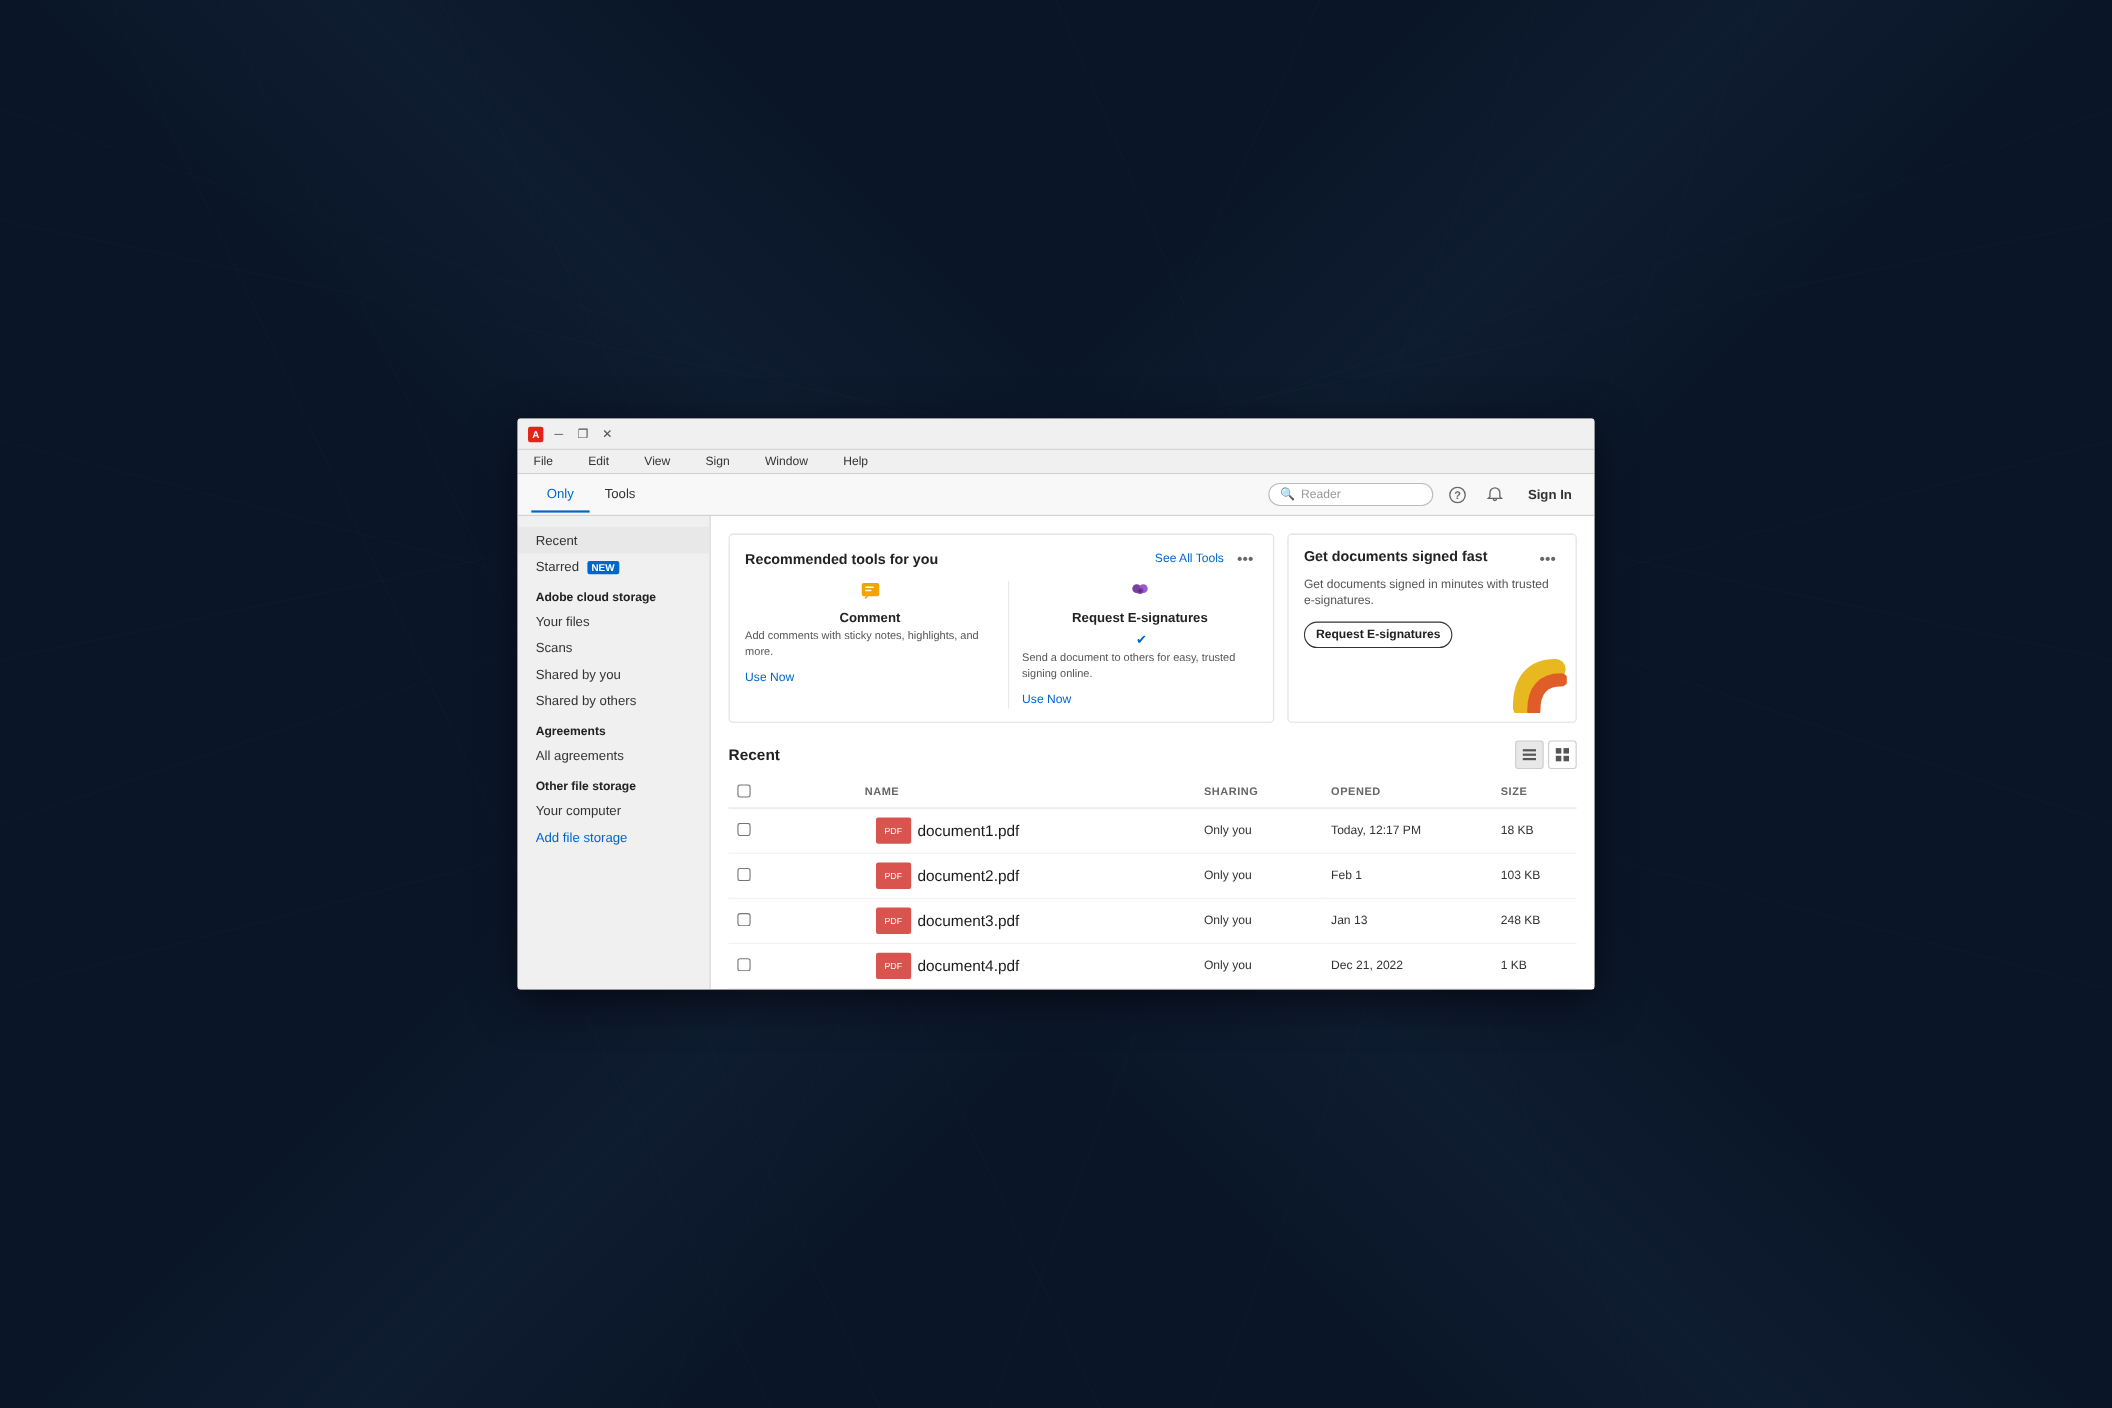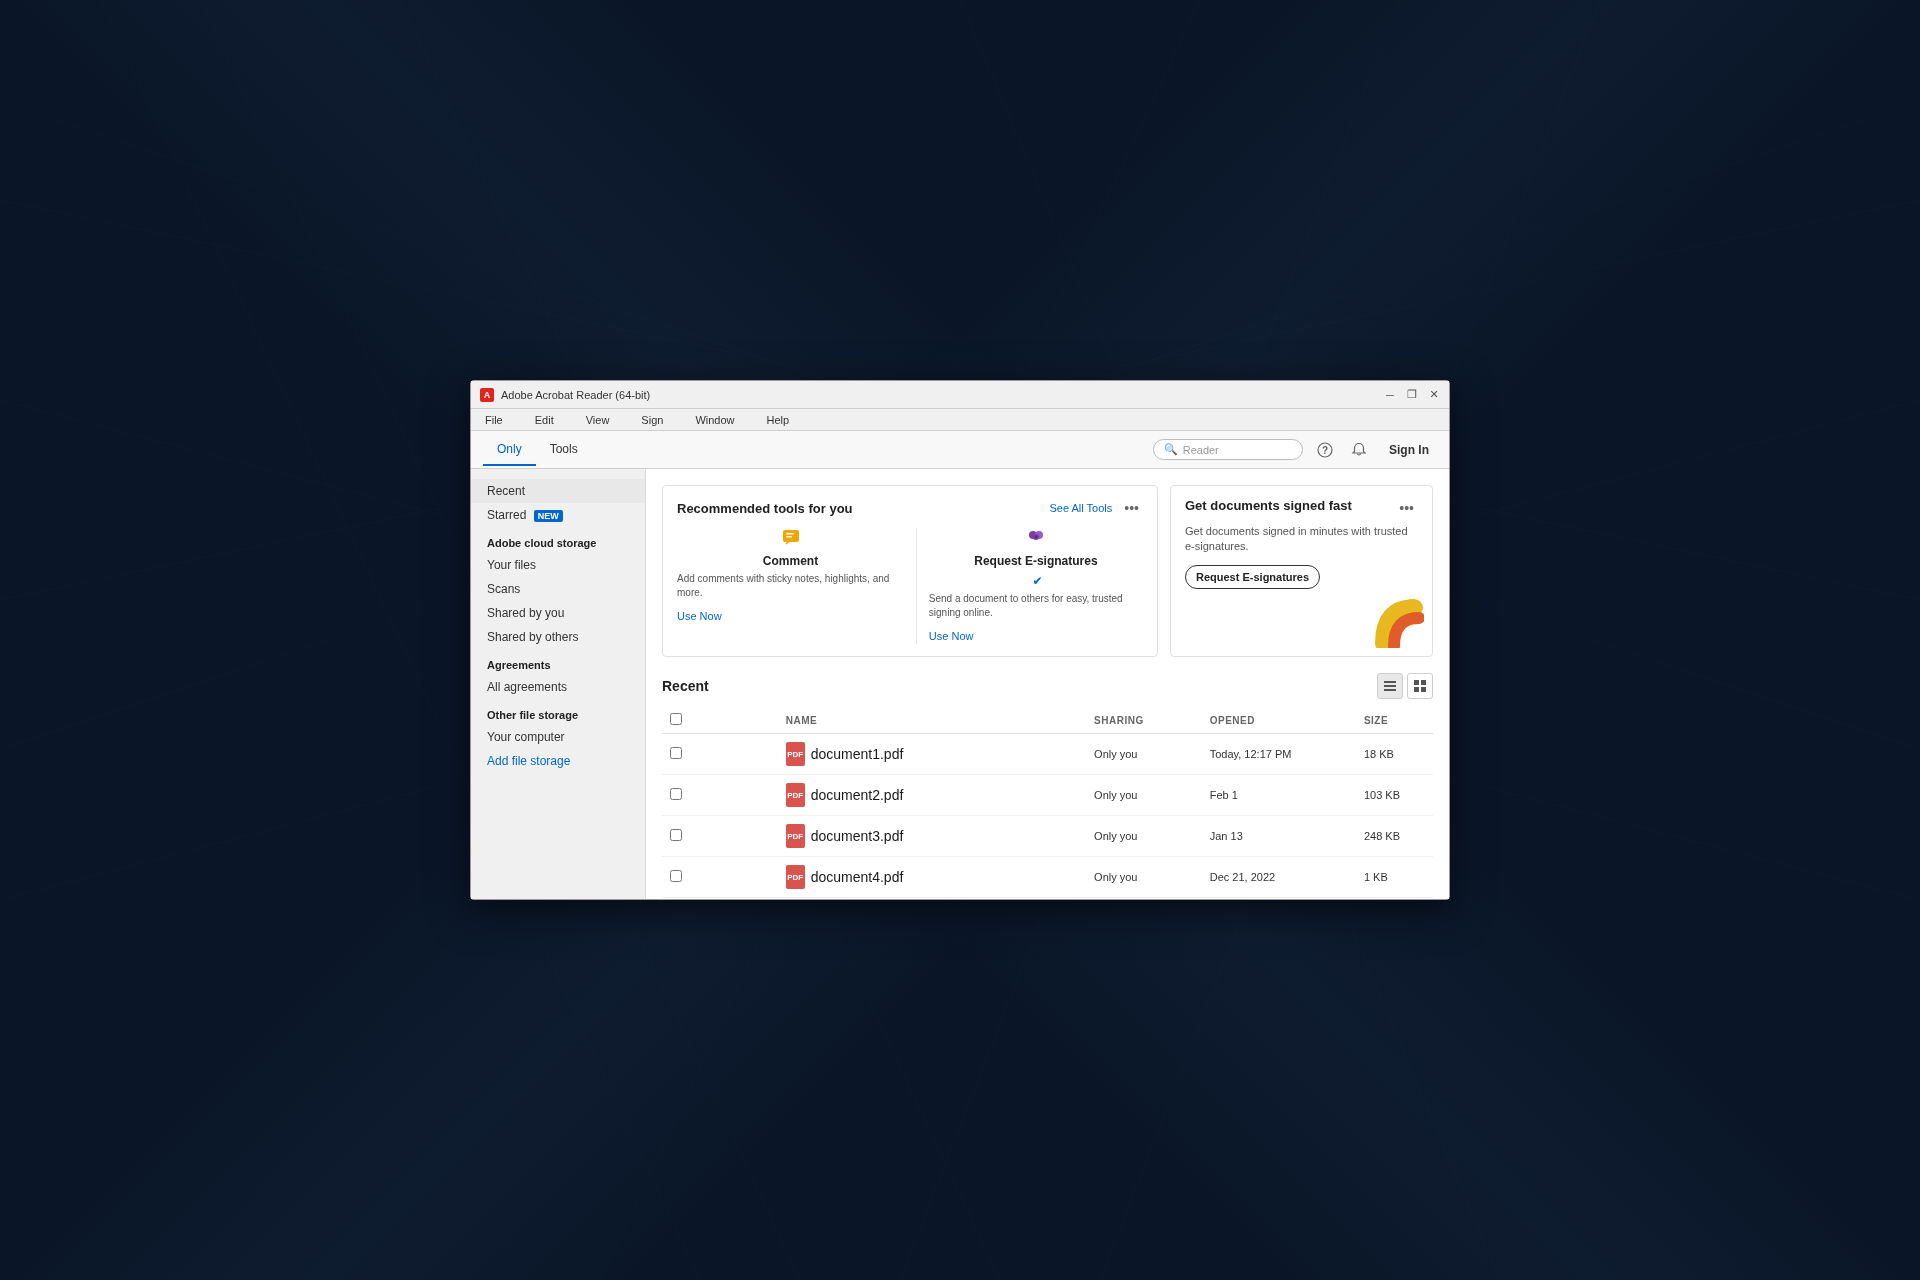--- a/index.html
+++ b/index.html
@@ -416,32 +416,33 @@
     .sharing-col { width: 15%; }
     .opened-col { width: 20%; }
     .size-col { width: 10%; }
     .file-name {
       font-size: 14px;
       color: #1a1a1a;
       font-weight: 400;
     }
     .file-icon {
       display: inline-flex;
-      width: 19px;
+      width: 32px;
       height: 24px;
       background: #d9534f;
       border-radius: 2px;
       margin-right: 6px;
       align-items: center;
       justify-content: center;
       font-size: 8px;
-      font-weight: bold;
+      font-weight: normal;
       color: white;
       vertical-align: middle;
       flex-shrink: 0;
+      margin-left: 10px;
     }
     .name-cell {
       display: flex;
       align-items: center;
     }
     .clear-recent-link {
       display: block;
       text-align: center;
       font-size: 11px;
       color: #0066cc;
@@ -479,21 +480,20 @@
     <line x1="0" y1="750" x2="1920" y2="100"></line>
   </g>
 </svg>
 
 <div class="window">
 
   <div class="title-bar">
     <div class="title-bar-icon">
       <div class="adobe-icon">A</div>
     </div>
-    <span class="title-text">Adobe Acrobat Reader (64-bit)</span>
     <div class="window-controls">
       <button class="win-btn">─</button>
       <button class="win-btn">❐</button>
       <button class="win-btn close">✕</button>
     </div>
   </div>
 
   <div class="menu-bar">
     <span class="menu-item">File</span>
     <span class="menu-item">Edit</span>

